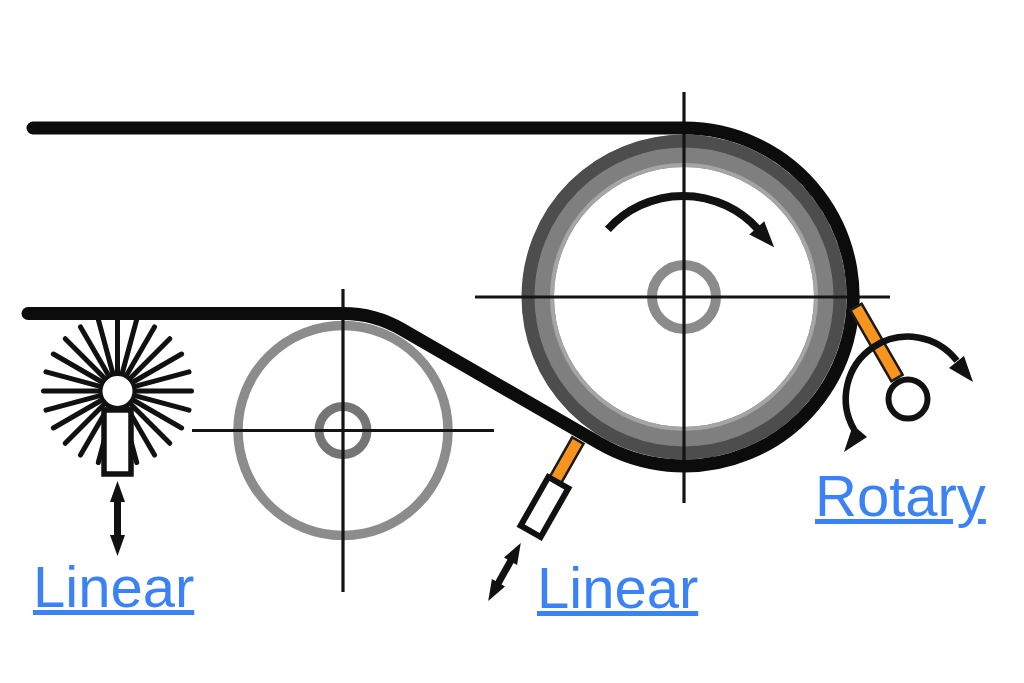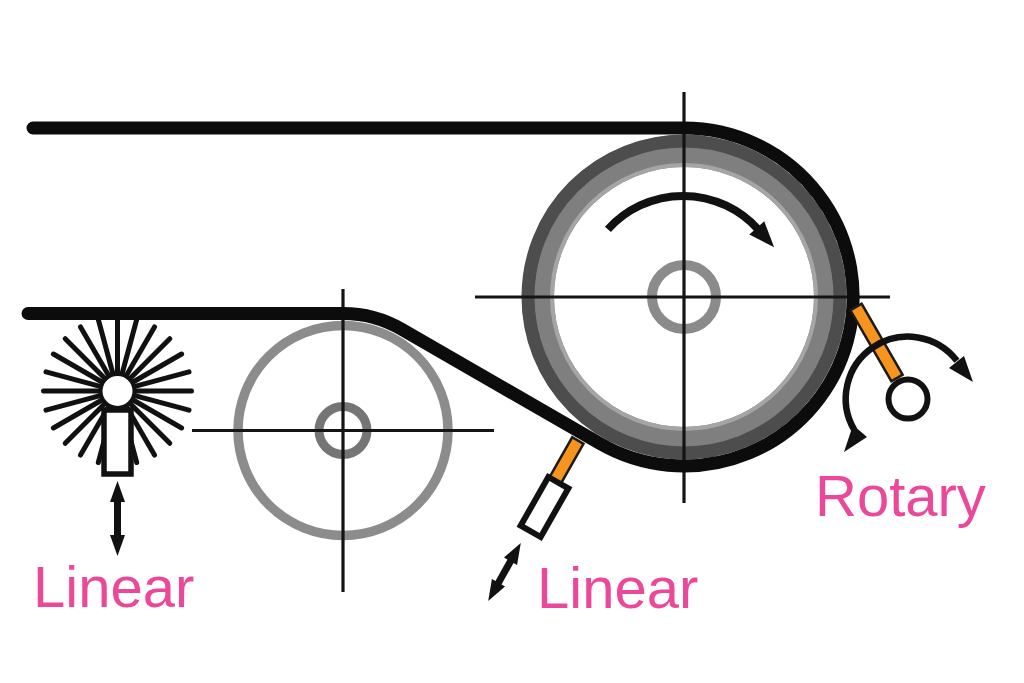--- a/index.html
+++ b/index.html
@@ -1,20 +1,20 @@
 <!DOCTYPE html>
 <html><head>
 <meta charset="utf-8">
 <style>
   html,body{margin:0;padding:0;background:#fff;}
   #stage{position:relative;width:1024px;height:683px;background:#ffffff;overflow:hidden;
          font-family:"Liberation Sans", sans-serif;}
   #diagram-svg{position:absolute;left:0;top:0;}
-  .diagram-label{position:absolute;font-size:58px;line-height:1.0;color:#ec4899;
-                 letter-spacing:0px;white-space:nowrap;}
+  .diagram-label{position:absolute;font-size:58px;line-height:1.0;color:#3b82f6;
+                 letter-spacing:0px;white-space:nowrap;text-decoration:underline;}
   #label-linear-left  {left:33px;  top:558px;}
   #label-linear-center{left:537px; top:559px;}
   #label-rotary       {left:815px; top:467px;}
 </style>
 </head>
 <body>
 
 <div id="stage">
 
   <svg id="diagram-svg" width="1024" height="683" viewBox="0 0 1024 683">

